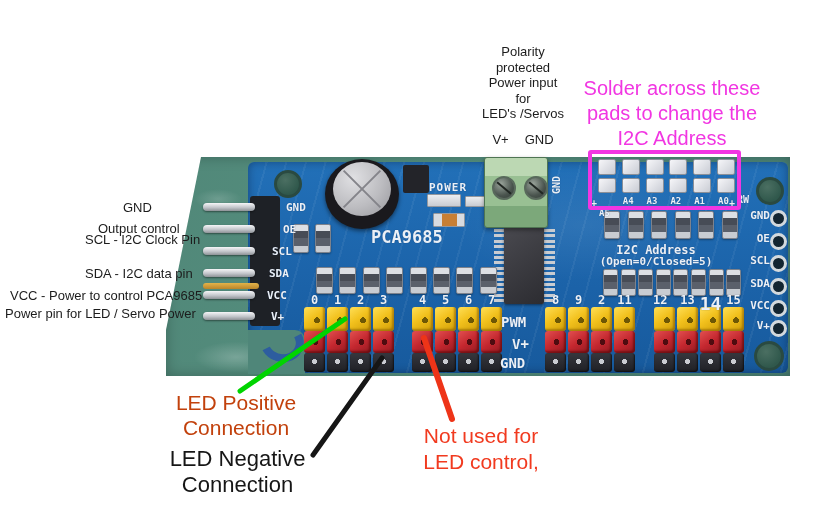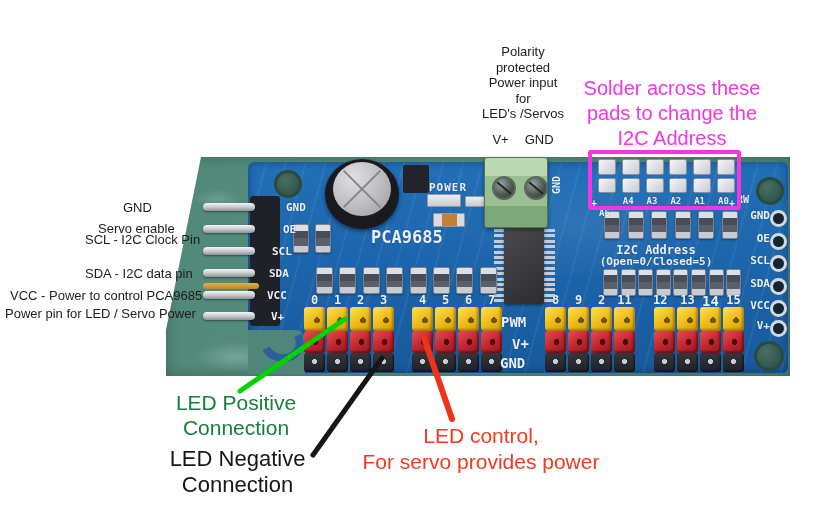--- a/index.html
+++ b/index.html
@@ -168,48 +168,48 @@
       <span>GND</span>
     </div>
   </div>
 
   <div class="note" style="left:512px;top:76px;width:320px;font-size:20px;line-height:25px;color:#f136e2;">
     <div>Solder across these</div>
     <div>pads to change the</div>
     <div>I2C Address</div>
   </div>
 
-  <div class="note" style="left:136px;top:390px;width:200px;font-size:21px;line-height:25px;color:#15803d;">
+  <div class="note" style="left:136px;top:390px;width:200px;font-size:21px;line-height:25px;color:#c2410c;">
     <div>LED Positive</div>
     <div>Connection</div>
   </div>
 
   <div class="note" style="left:135px;top:446px;width:205px;font-size:22px;line-height:26px;color:#161616;">
     <div>LED Negative</div>
     <div>Connection</div>
   </div>
 
   <div class="note" style="left:326px;top:423px;width:310px;font-size:21px;line-height:26px;color:#f13a1f;">
+    <div>Not used for</div>
     <div>LED control,</div>
-    <div>For servo provides power</div>
   </div>
 <div class="pin" style="left: 203px; top: 203px;"></div>
     <div class="silk" style="left: 286px; top: 201px; font-size: 11px;">GND</div>
     <div class="pin" style="left: 203px; top: 225px;"></div>
     <div class="silk" style="left: 283px; top: 223px; font-size: 11px;">OE</div>
     <div class="pin" style="left: 203px; top: 247px;"></div>
     <div class="silk" style="left: 272px; top: 245px; font-size: 11px;">SCL</div>
     <div class="pin" style="left: 203px; top: 269px;"></div>
     <div class="silk" style="left: 269px; top: 267px; font-size: 11px;">SDA</div>
     <div class="pin" style="left: 203px; top: 291px;"></div>
     <div class="silk" style="left: 267px; top: 289px; font-size: 11px;">VCC</div>
     <div class="pin" style="left: 203px; top: 312px;"></div>
     <div class="silk" style="left: 271px; top: 310px; font-size: 11px;">V+</div>
     <div class="left-label" style="left: 123px; top: 200px;">GND</div>
-    <div class="left-label" style="left: 98px; top: 221px;">Servo enable</div>
+    <div class="left-label" style="left: 98px; top: 221px;">Output control</div>
     <div class="left-label" style="left: 85px; top: 232px;">SCL - I2C Clock Pin</div>
     <div class="left-label" style="left: 85px; top: 266px;">SDA - I2C data pin</div>
     <div class="left-label" style="left: 10px; top: 288px;">VCC - Power to control PCA9685</div>
     <div class="left-label" style="left: 5px; top: 306px;">Power pin for LED / Servo Power</div>
     <div class="res" style="left: 293px; top: 224px; width: 16px; height: 29px;"></div>
     <div class="res" style="left: 315px; top: 224px; width: 16px; height: 29px;"></div>
     <div class="res" style="left: 316px; top: 267px; width: 17px; height: 27px;"></div>
     <div class="res" style="left: 339.4px; top: 267px; width: 17px; height: 27px;"></div>
     <div class="res" style="left: 362.8px; top: 267px; width: 17px; height: 27px;"></div>
     <div class="res" style="left: 386.2px; top: 267px; width: 17px; height: 27px;"></div>
@@ -298,21 +298,21 @@
     <div class="cap-col cap-r" style="left: 614px; top: 331px;"></div>
     <div class="cap-col cap-k" style="left: 614px; top: 353px;"></div>
     <div class="silk" style="left: 653px; top: 293px; width: 23px; text-align: left; font-size: 12px;">12</div>
     <div class="cap-col cap-y" style="left: 654px; top: 307px;"></div>
     <div class="cap-col cap-r" style="left: 654px; top: 331px;"></div>
     <div class="cap-col cap-k" style="left: 654px; top: 353px;"></div>
     <div class="silk" style="left: 676px; top: 293px; width: 23px; text-align: center; font-size: 12px;">13</div>
     <div class="cap-col cap-y" style="left: 677px; top: 307px;"></div>
     <div class="cap-col cap-r" style="left: 677px; top: 331px;"></div>
     <div class="cap-col cap-k" style="left: 677px; top: 353px;"></div>
-    <div class="silk" style="left: 699px; top: 293px; width: 23px; text-align: center; font-size: 14px;">14</div>
+    <div class="silk" style="left: 699px; top: 293px; width: 23px; text-align: center; font-size: 18px;">14</div>
     <div class="cap-col cap-y" style="left: 700px; top: 307px;"></div>
     <div class="cap-col cap-r" style="left: 700px; top: 331px;"></div>
     <div class="cap-col cap-k" style="left: 700px; top: 353px;"></div>
     <div class="silk" style="left: 722px; top: 293px; width: 23px; text-align: center; font-size: 12px;">15</div>
     <div class="cap-col cap-y" style="left: 723px; top: 307px;"></div>
     <div class="cap-col cap-r" style="left: 723px; top: 331px;"></div>
     <div class="cap-col cap-k" style="left: 723px; top: 353px;"></div>
     <div class="silk" style="right: 46px; top: 209px; font-size: 11px;">GND</div>
     <div class="hole" style="left: 770px; top: 210px;"></div>
     <div class="silk" style="right: 46px; top: 232px; font-size: 11px;">OE</div>

